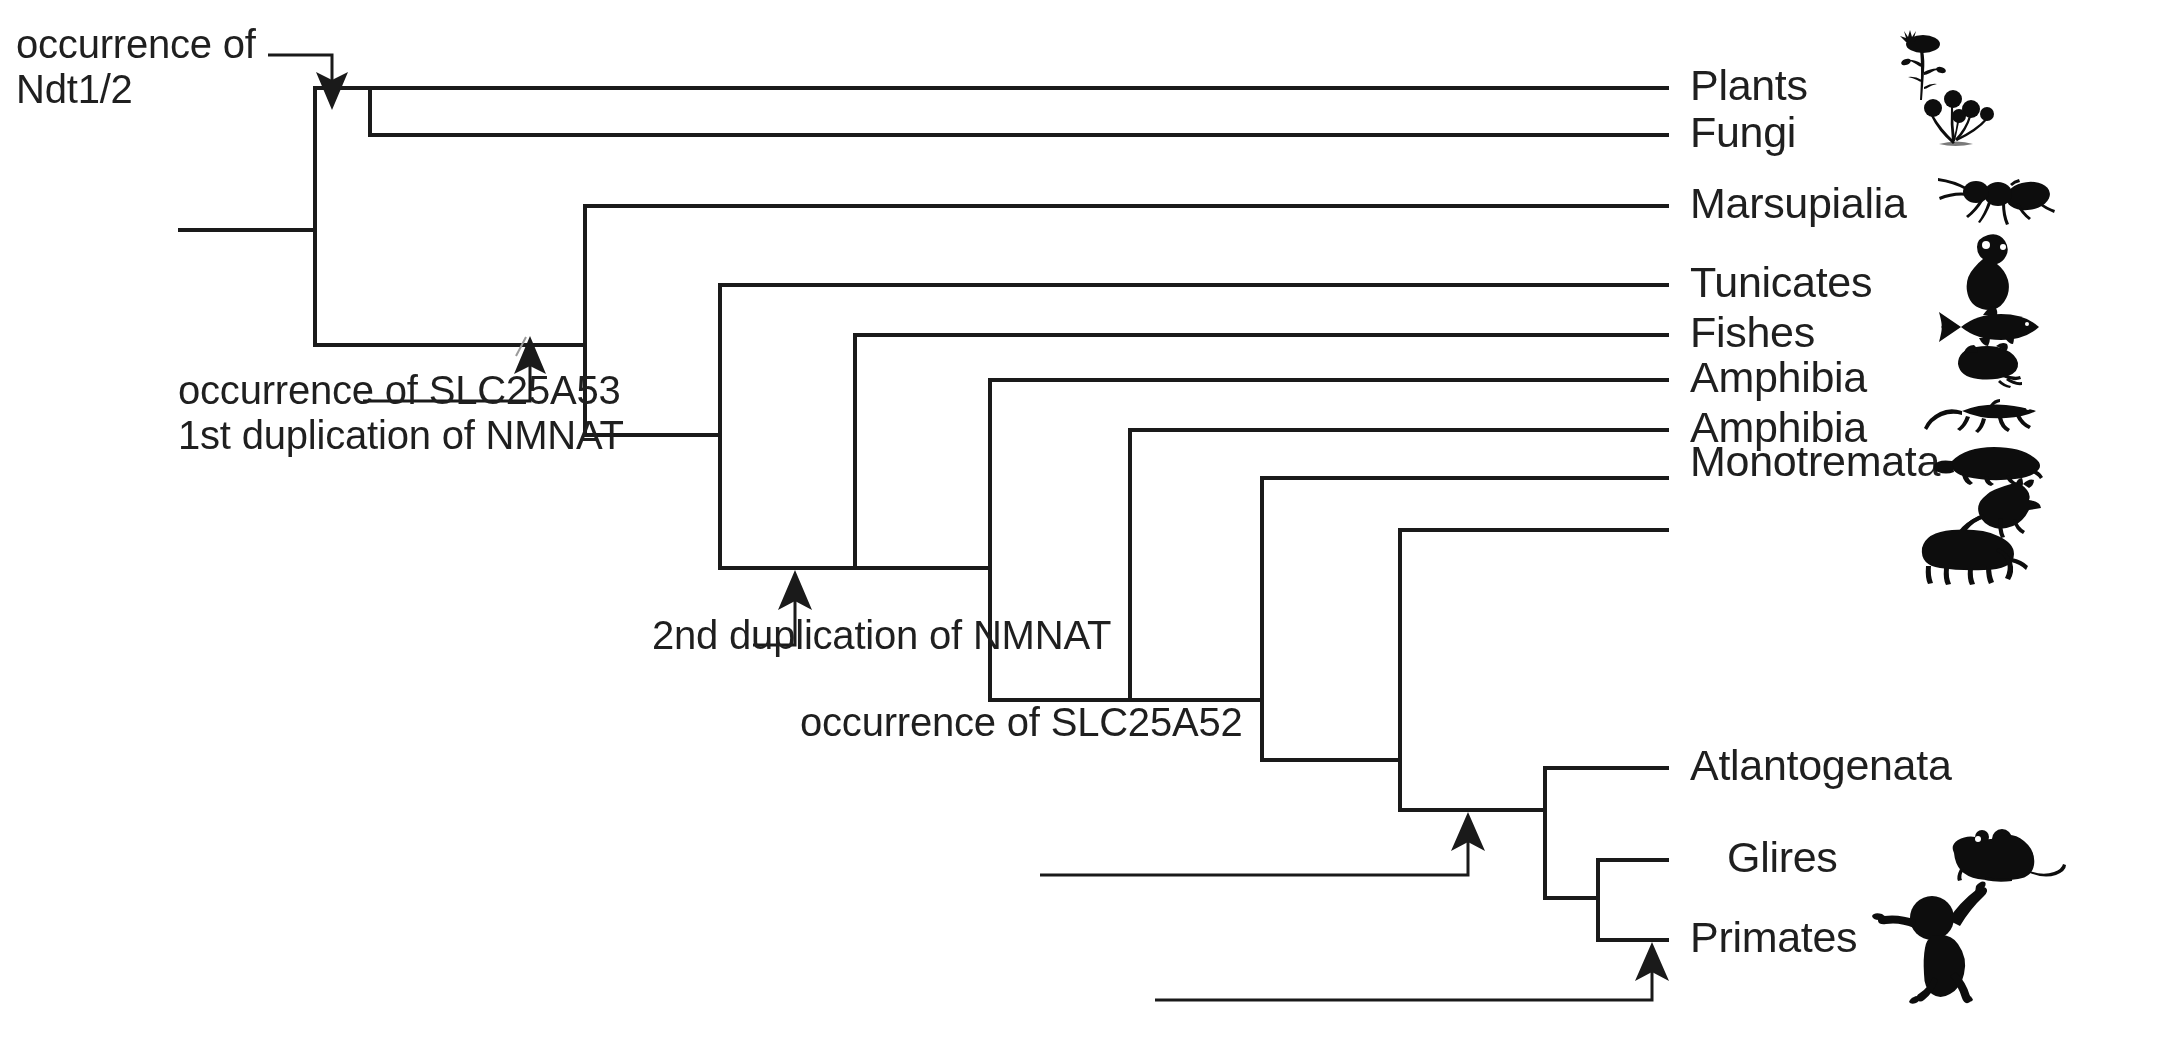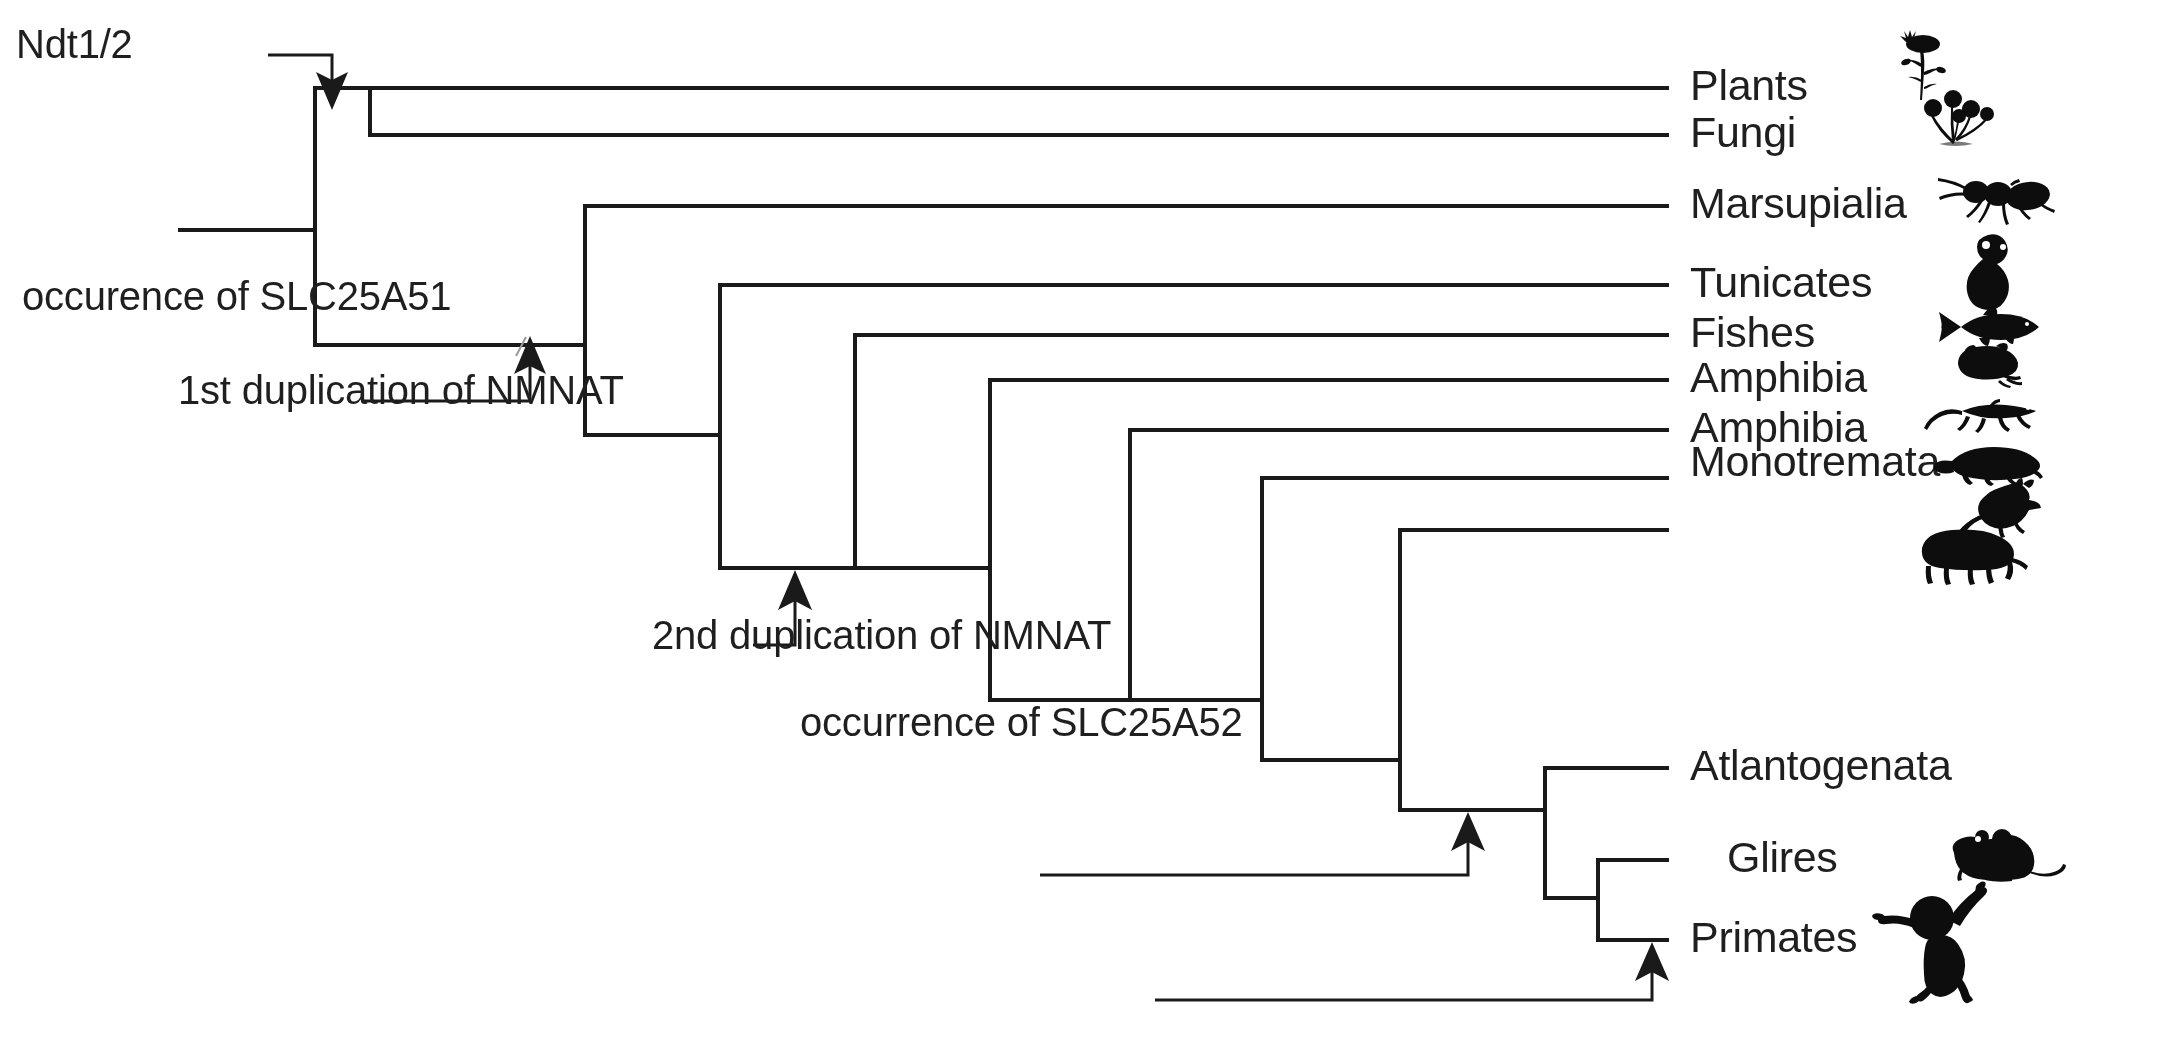--- a/index.html
+++ b/index.html
@@ -155,28 +155,27 @@
   <div class="tip-label" style="left:1690px; top:261px;">Tunicates</div>
   <div class="tip-label" style="left:1690px; top:311px;">Fishes</div>
   <div class="tip-label" style="left:1690px; top:356px;">Amphibia</div>
   <div class="tip-label" style="left:1690px; top:406px;">Amphibia</div>
   <div class="tip-label" style="left:1690px; top:440px;">Monotremata</div>
   <div class="tip-label" style="left:1690px; top:744px;">Atlantogenata</div>
   <div class="tip-label" style="left:1690px; top:836px;margin-left:37px;">Glires</div>
   <div class="tip-label" style="left:1690px; top:916px;">Primates</div>
 
   <div class="annot" style="left:16px; top:22px;">
+    <span class="ln">occurrence of</span>
     <span class="ln">Ndt1/2</span>
   </div>
 
-  <div class="annot" style="left:22px; top:274px;">
-    <span class="ln">occurence of SLC25A51</span>
-  </div>
 
   <div class="annot" style="left:178px; top:368px;">
+    <span class="ln">occurrence of SLC25A53</span>
     <span class="ln">1st duplication of NMNAT</span>
   </div>
 
   <div class="annot" style="left:652px; top:613px;">
     <span class="ln">2nd duplication of NMNAT</span>
   </div>
 
   <div class="annot" style="left:800px; top:700px;">
     <span class="ln">occurrence of SLC25A52</span>
   </div>

